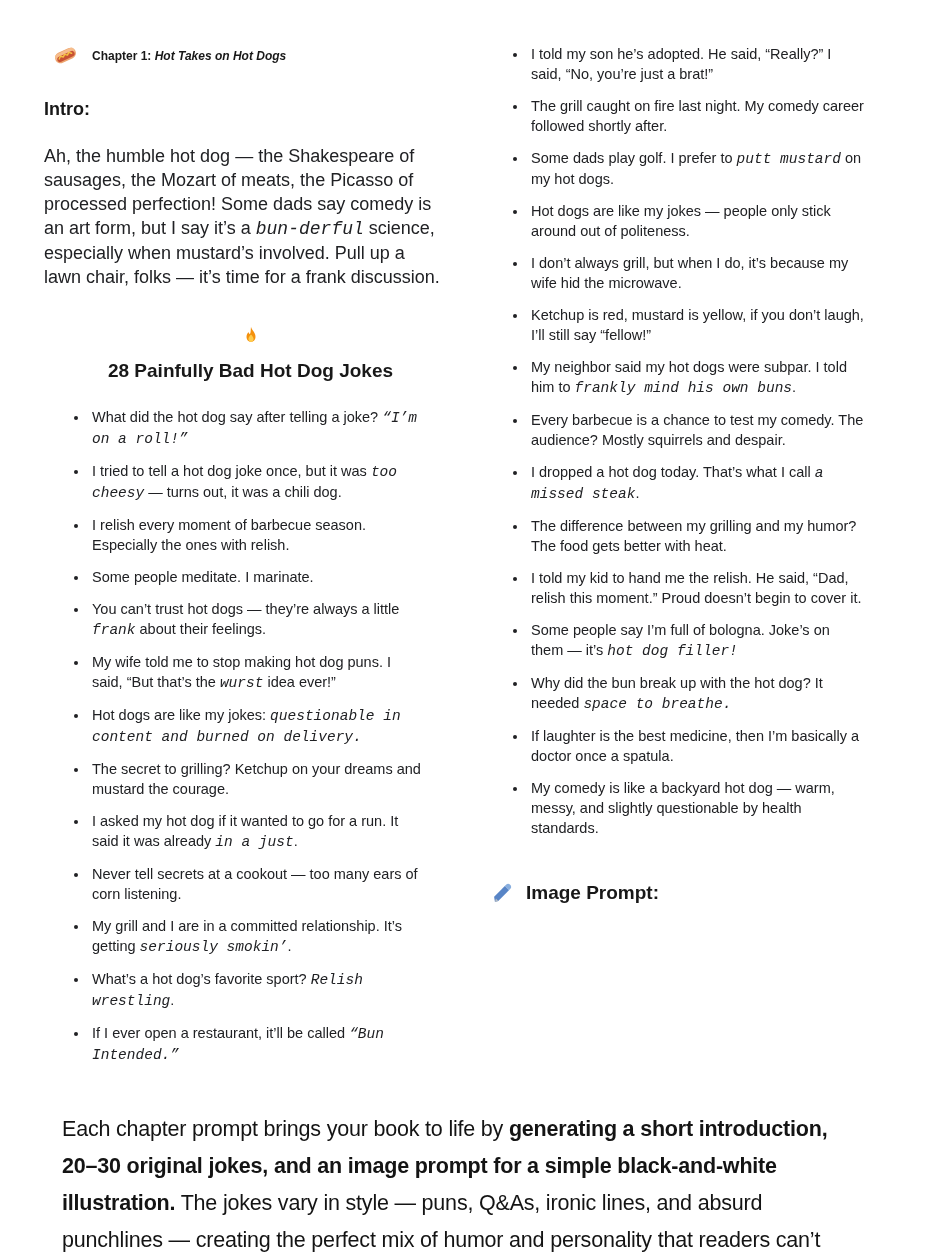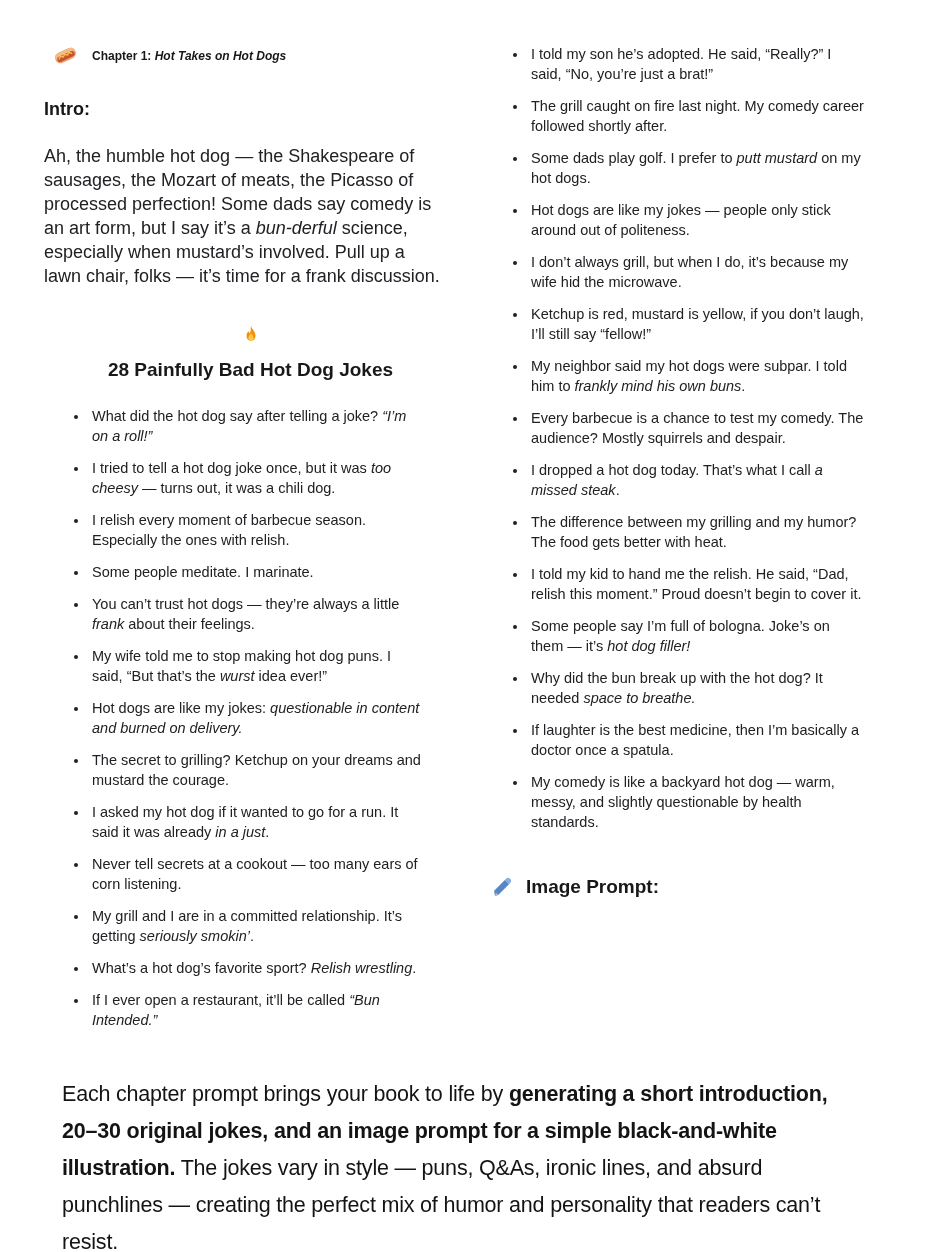--- a/index.html
+++ b/index.html
@@ -40,21 +40,21 @@
   }
   .section-heading .icon { flex: 0 0 auto; display: flex; }
   .section-heading svg { display: block; }
 
   .chapter-heading { font-size: 12px; padding-left: 8px; margin-top: 4px; }
   .chapter-heading .heading-italic { font-style: italic; }
 
   .intro-label { font-size: 18px; font-weight: 700; margin: 30px 0 24px; color: #181818; }
 
   .body-text { font-size: 18px; line-height: 24px; }
-  .body-text em, .jokes li em { font-style: italic; }
+  .body-text em, .jokes li em { font-style: italic; font-family: Liberation Mono, monospace; }
 
   .jokes-heading { font-size: 19px; padding-left: 14px; margin: 36px 0 25px; flex-direction: column; }
 
   ul.jokes { list-style: disc; padding-left: 27px; margin: 18px; }
   ul.jokes li {
     font-size: 14.5px;
     line-height: 20px;
     margin-bottom: 12px;
     padding-left: 3px;
   }

